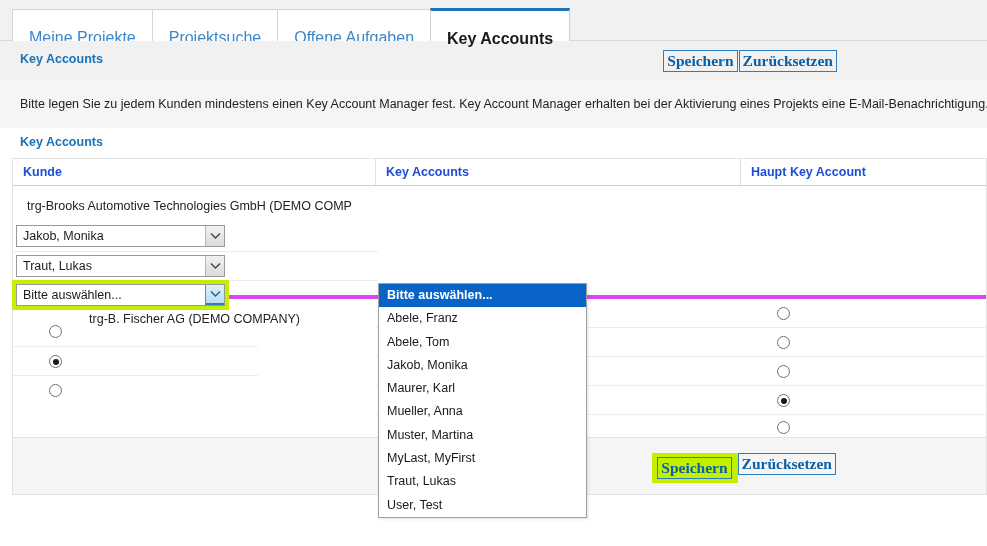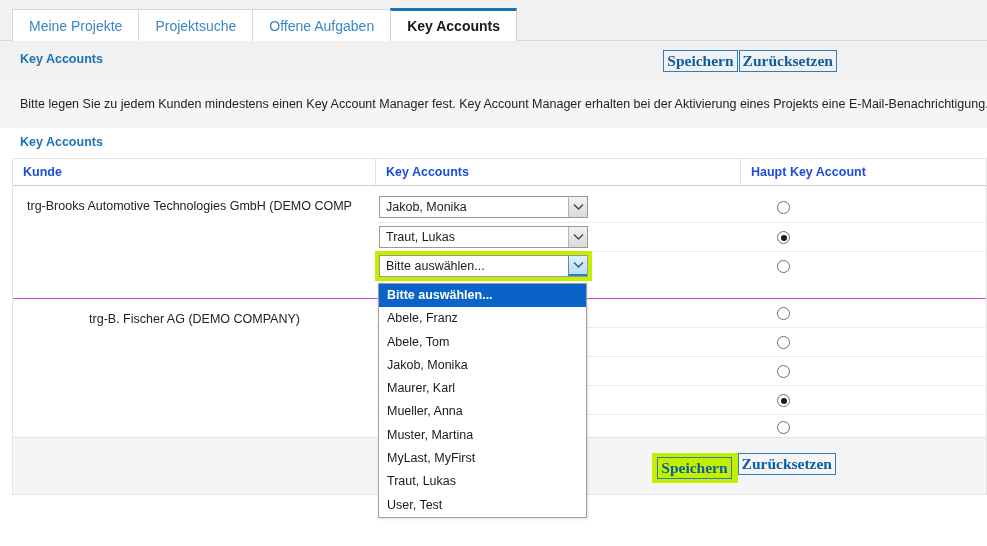--- a/index.html
+++ b/index.html
@@ -31,26 +31,26 @@
     position: absolute;
     left: 12px;
     top: 8px;
     display: flex;
     align-items: flex-end;
     height: 33px;
   }
   .tab {
     height: 32px;
     line-height: 32px;
-    padding: 0 16px;
+    padding: 12px 16px;
     background: #ffffff;
     border: 1px solid #d6d6d6;
     border-bottom: none;
     color: #3a87c8;
-    font-size: 14px;
+    font-size: 16px;
     white-space: nowrap;
     box-sizing: border-box;
     margin-right: -1px;
     text-align: left;
   }
   .tab.active {
     color: #1a1a1a;
     font-weight: bold;
     border-top: 3px solid #1a73b5;
     border-left: 1px solid #cfcfcf;
@@ -167,21 +167,21 @@
   .col-kunde   { width: 363px; border-right: 1px solid #e0e0e0; }
   .col-ka      { width: 365px; border-right: 1px solid #e0e0e0; }
   .col-haupt   { width: 245px; }
 
   #tbody { position: relative; }
 
   .grouprow {
     display: flex;
     box-sizing: border-box;
   }
-  .grouprow.g1 { border-bottom: 1px solid #d946ef; }
+  .grouprow.g1 { border-bottom: 4px solid #d946ef; flex-direction: column; }
 
   .cell-kunde {
     width: 363px;
     box-sizing: border-box;
     padding: 12px 14px 0 14px;
     font-size: 12.5px;
     color: #222;
     line-height: 17px;
   }
   .cell-mid {

